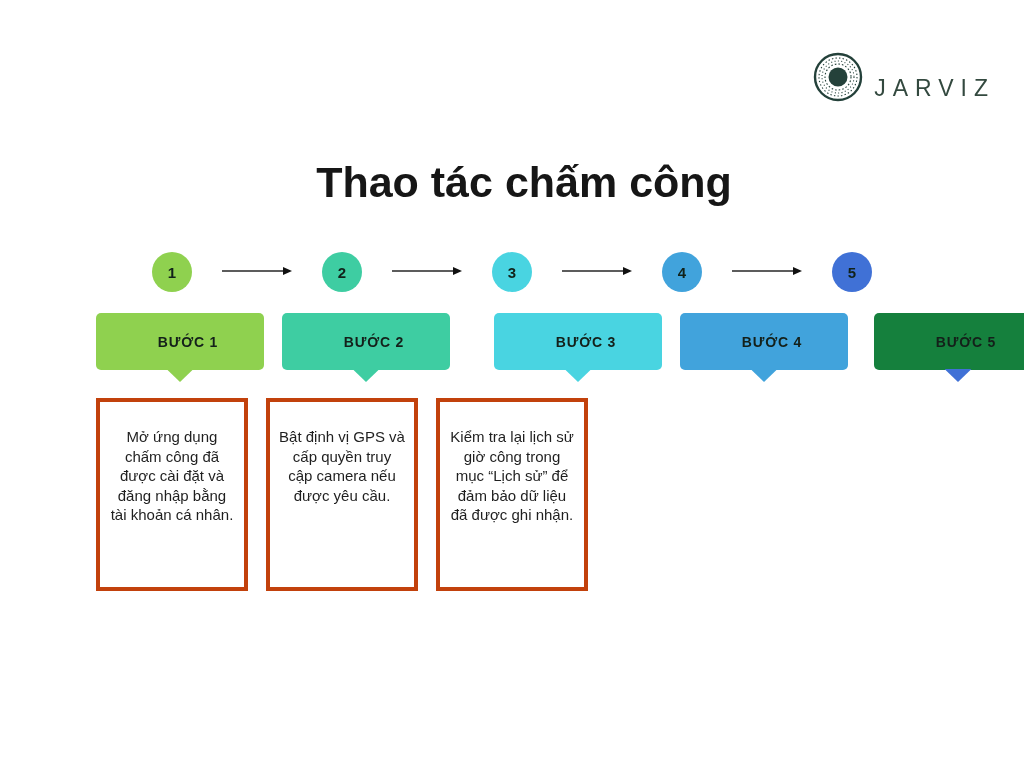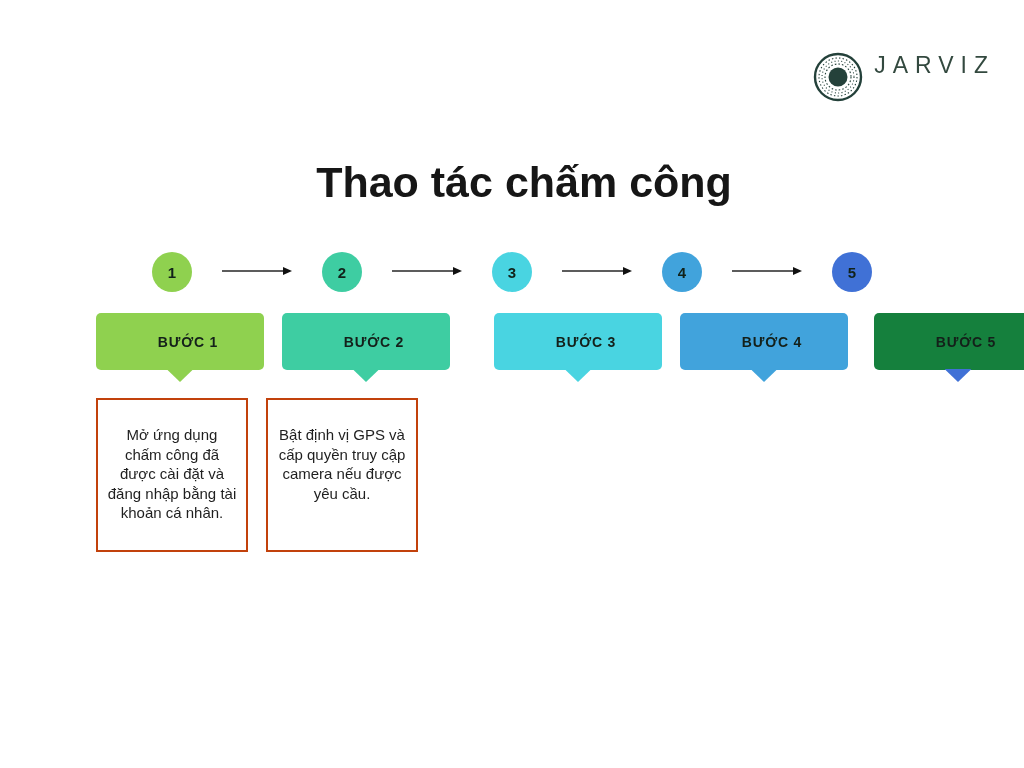--- a/index.html
+++ b/index.html
@@ -8,21 +8,21 @@
     background: #ffffff;
     font-family: "Liberation Sans", "DejaVu Sans", sans-serif;
     position: relative;
     overflow: hidden;
   }
   .canvas { position: absolute; inset: 0; }
 
   
   .logo {
     position: absolute; top: 52px; right: 36px;
-    display: flex; align-items: flex-start; gap: 11px;
+    display: flex; align-items: flex-end; gap: 11px;
   }
   .logo svg { display: block; }
   .brand-name {
     font-size: 23px;
     letter-spacing: 7px;
     color: #33493f;
     font-weight: 400;
     margin-right: -7px;
   }
 
@@ -73,23 +73,23 @@
     position: absolute; left: 50%; bottom: -12px;
     transform: translateX(-50%);
     width: 27px; height: 13px;
     clip-path: polygon(0 0, 100% 0, 50% 100%);
   }
 
   
   .cards-row { top: 398px; }
   .card {
     box-sizing: border-box;
-    height: 154px;
+    height: 193px;
     background: #ffffff;
-    border: 2px solid #c2410c;
+    border: 4px solid #c2410c;
     padding: 25px 9px 10px 9px;
   }
   .card p {
     margin: 0;
     font-size: 15px; line-height: 19.5px;
     color: #1f1f1f;
     text-align: center;
   }
 </style>
 </head>
@@ -178,15 +178,18 @@
     </div>
   </div>
 
   <div class="row cards-row">
     <div class="card">
         <p>Mở ứng dụng chấm công đã được cài đặt và đăng nhập bằng tài khoản cá nhân.</p>
       </div>
     <div class="card">
         <p>Bật định vị GPS và cấp quyền truy cập camera nếu được yêu cầu.</p>
       </div>
+    <div class="card">
+        <p>Kiểm tra lại lịch sử giờ công trong mục “Lịch sử” để đảm bảo dữ liệu đã được ghi nhận.</p>
+      </div>
   </div>
 
 </div>
 
 </body></html>

